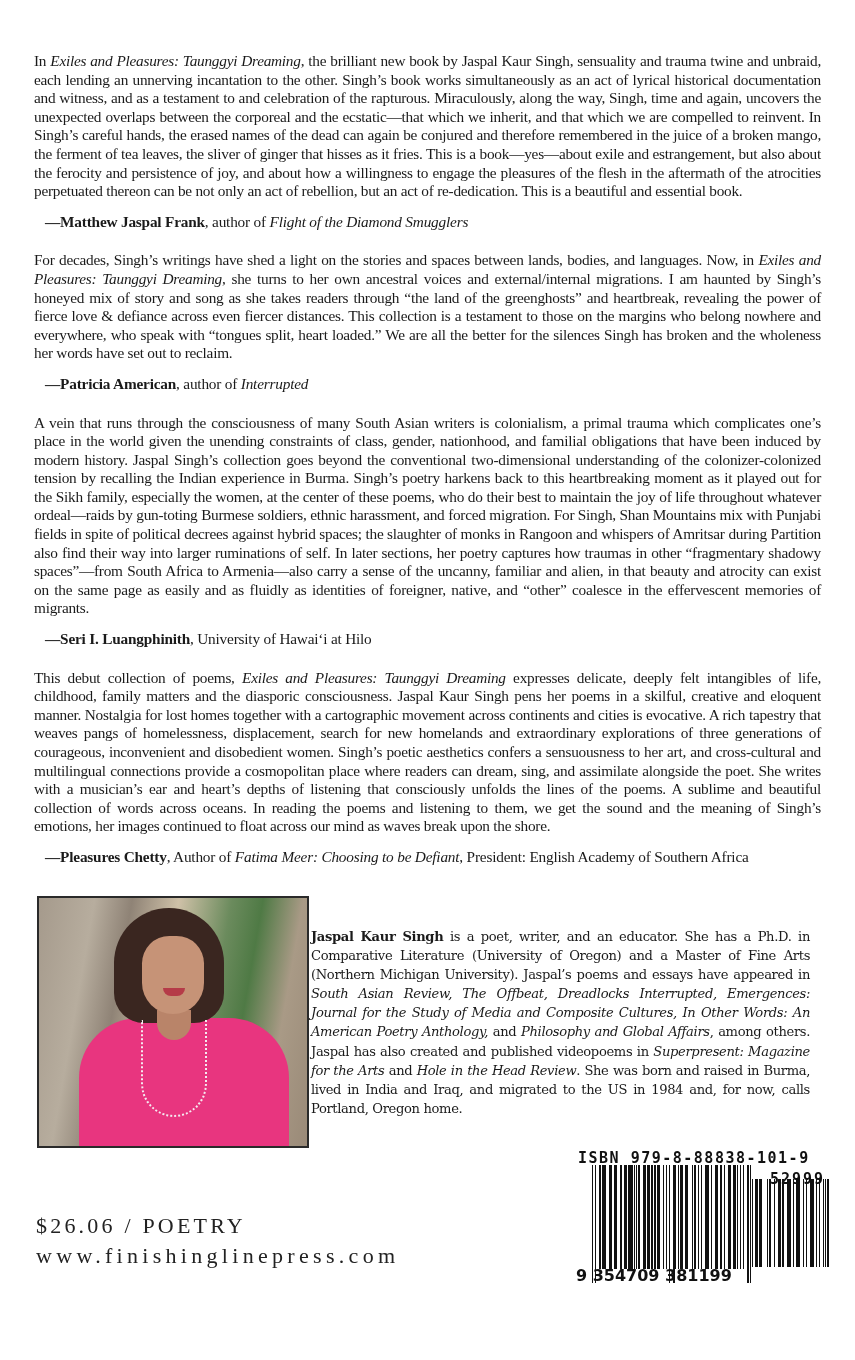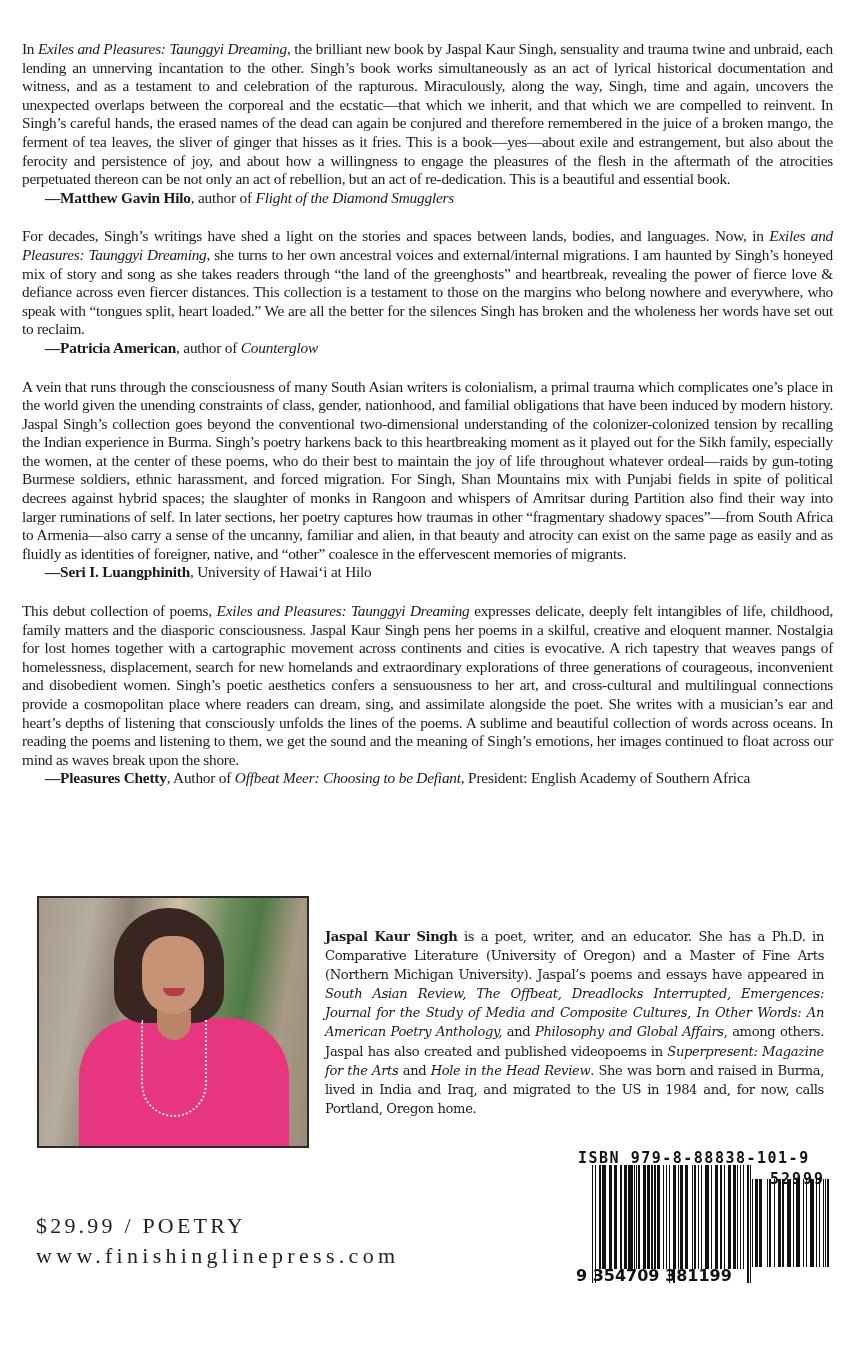--- a/index.html
+++ b/index.html
@@ -1,35 +1,35 @@
 <!DOCTYPE html>
 <html><head>
 <meta charset="utf-8">
 <style>
   html, body { margin: 0; padding: 0; background: #ffffff; }
   body { width: 855px; height: 1360px; position: relative; overflow: hidden; color: #1a1a1a; }
   .blurbs { position: absolute; left: 22px; top: 40px; width: 811px;
     font-family: "Liberation Serif", serif; font-size: 15.3px; line-height: 18.6px; }
   .blurb { margin: 0; }
-  .blurb p { margin: 0; text-align: justify; text-align-last: left; letter-spacing: -0.25px; }
+  .blurb p { margin: 12px; text-align: justify; text-align-last: left; letter-spacing: -0.25px; }
   .attr { padding-left: 23px; margin-top: 0; letter-spacing: -0.2px; }
   .attr b { font-weight: bold; }
   .b1 { margin-bottom: 20px; }
   .b2 { margin-bottom: 20px; }
   .b3 { margin-bottom: 20px; }
   .photo { position: absolute; left: 37px; top: 896px; width: 272px; height: 252px;
     border: 2px solid #2a2a2a; box-sizing: border-box; overflow: hidden;
     background: linear-gradient(100deg, #a59a8c 0%, #b7ad9e 18%, #8f8376 30%, #cfc1a8 45%, #6b8b5d 62%, #4f7a45 72%, #a99a86 85%, #9a8a78 100%); }
   .photo .hair { position: absolute; left: 75px; top: 10px; width: 110px; height: 115px; border-radius: 55px 55px 30px 30px; background: #3a2620; }
   .photo .face { position: absolute; left: 103px; top: 38px; width: 62px; height: 78px; border-radius: 30px 30px 34px 34px; background: #c69377; }
   .photo .smile { position: absolute; left: 124px; top: 90px; width: 22px; height: 8px; border-radius: 0 0 11px 11px; background: #b53b48; }
   .photo .top { position: absolute; left: 40px; top: 120px; width: 210px; height: 140px; border-radius: 60px 60px 0 0; background: #e8357f; }
   .photo .neck { position: absolute; left: 118px; top: 112px; width: 34px; height: 30px; background: #b98469; border-radius: 0 0 18px 18px; }
   .photo .necklace { position: absolute; left: 102px; top: 122px; width: 62px; height: 95px; border: 2px dotted #f5e9f0; border-top: none; border-radius: 0 0 40px 40px; }
-  .bio { position: absolute; left: 325px; top: 927px; width: 499px;
+  .bio { position: absolute; left: 311px; top: 927px; width: 499px;
     font-family: "DejaVu Serif", serif; font-size: 13.1px; line-height: 19.1px; letter-spacing: -0.35px; }
   .bio p { margin: 0; text-align: justify; text-align-last: left; }
   .bio b { font-weight: bold; }
   .price { position: absolute; left: 36px; top: 1213px; font-family: "Liberation Serif", serif;
     font-size: 22px; letter-spacing: 3.2px; color: #222; }
   .url { position: absolute; left: 36px; top: 1243px; font-family: "Liberation Serif", serif;
     font-size: 22px; letter-spacing: 4.3px; color: #222; }
   .barcode-box { position: absolute; left: 570px; top: 1148px; width: 270px; height: 150px; background: #fff; }
   .isbn { position: absolute; left: 8px; top: 1px; font-family: "DejaVu Sans Mono", monospace; font-size: 15px; font-weight: bold; letter-spacing: 1.5px; color: #111; }
   .addon-num { position: absolute; left: 200px; top: 22px; font-family: "DejaVu Sans Mono", monospace; font-size: 15px; font-weight: bold; letter-spacing: 2px; color: #111; }
@@ -37,50 +37,50 @@
   #bars-main { position: absolute; left: 22px; top: 17px; }
   #bars-addon { position: absolute; left: 182px; top: 31px; }
   .bar { position: absolute; background: #111; }
 </style>
 </head>
 <body>
 
 <div class="blurbs">
   <div class="blurb b1">
     <p><span>In </span><i>Exiles and Pleasures: Taunggyi Dreaming</i><span>, the brilliant new book by Jaspal Kaur Singh, sensuality and trauma twine and unbraid, each lending an unnerving incantation to the other. Singh’s book works simultaneously as an act of lyrical historical documentation and witness, and as a testament to and celebration of the rapturous. Miraculously, along the way, Singh, time and again, uncovers the unexpected overlaps between the corporeal and the ecstatic—that which we inherit, and that which we are compelled to reinvent. In Singh’s careful hands, the erased names of the dead can again be conjured and therefore remembered in the juice of a broken mango, the ferment of tea leaves, the sliver of ginger that hisses as it fries. This is a book—yes—about exile and estrangement, but also about the ferocity and persistence of joy, and about how a willingness to engage the pleasures of the flesh in the aftermath of the atrocities perpetuated thereon can be not only an act of rebellion, but an act of re-dedication. This is a beautiful and essential book.</span></p>
-    <div class="attr"><b>—Matthew Gavin Hilo</b><span><span>, author of </span><i>Flight of the Diamond Smugglers</i></span></div>
+    <div class="attr"><b>—Matthew Jaspal Frank</b><span><span>, author of </span><i>Flight of the Diamond Smugglers</i></span></div>
   </div>
   <div class="blurb b2">
     <p><span>For decades, Singh’s writings have shed a light on the stories and spaces between lands, bodies, and languages. Now, in </span><i>Exiles and Pleasures: Taunggyi Dreaming</i><span>, she turns to her own ancestral voices and external/internal migrations. I am haunted by Singh’s honeyed mix of story and song as she takes readers through “the land of the greenghosts” and heartbreak, revealing the power of fierce love &amp; defiance across even fiercer distances. This collection is a testament to those on the margins who belong nowhere and everywhere, who speak with “tongues split, heart loaded.” We are all the better for the silences Singh has broken and the wholeness her words have set out to reclaim.</span></p>
-    <div class="attr"><b>—Patricia American</b><span><span>, author of </span><i>Counterglow</i></span></div>
+    <div class="attr"><b>—Patricia American</b><span><span>, author of </span><i>Interrupted</i></span></div>
   </div>
   <div class="blurb b3">
     <p><span>A vein that runs through the consciousness of many South Asian writers is colonialism, a primal trauma which complicates one’s place in the world given the unending constraints of class, gender, nationhood, and familial obligations that have been induced by modern history. Jaspal Singh’s collection goes beyond the conventional two-dimensional understanding of the colonizer-colonized tension by recalling the Indian experience in Burma. Singh’s poetry harkens back to this heartbreaking moment as it played out for the Sikh family, especially the women, at the center of these poems, who do their best to maintain the joy of life throughout whatever ordeal—raids by gun-toting Burmese soldiers, ethnic harassment, and forced migration. For Singh, Shan Mountains mix with Punjabi fields in spite of political decrees against hybrid spaces; the slaughter of monks in Rangoon and whispers of Amritsar during Partition also find their way into larger ruminations of self. In later sections, her poetry captures how traumas in other “fragmentary shadowy spaces”—from South Africa to Armenia—also carry a sense of the uncanny, familiar and alien, in that beauty and atrocity can exist on the same page as easily and as fluidly as identities of foreigner, native, and “other” coalesce in the effervescent memories of migrants.</span></p>
     <div class="attr"><b>—Seri I. Luangphinith</b><span><span>, University of Hawai‘i at Hilo</span></span></div>
   </div>
   <div class="blurb b4">
     <p><span>This debut collection of poems, </span><i>Exiles and Pleasures: Taunggyi Dreaming</i><span> expresses delicate, deeply felt intangibles of life, childhood, family matters and the diasporic consciousness. Jaspal Kaur Singh pens her poems in a skilful, creative and eloquent manner. Nostalgia for lost homes together with a cartographic movement across continents and cities is evocative. A rich tapestry that weaves pangs of homelessness, displacement, search for new homelands and extraordinary explorations of three generations of courageous, inconvenient and disobedient women. Singh’s poetic aesthetics confers a sensuousness to her art, and cross-cultural and multilingual connections provide a cosmopolitan place where readers can dream, sing, and assimilate alongside the poet. She writes with a musician’s ear and heart’s depths of listening that consciously unfolds the lines of the poems. A sublime and beautiful collection of words across oceans. In reading the poems and listening to them, we get the sound and the meaning of Singh’s emotions, her images continued to float across our mind as waves break upon the shore.</span></p>
-    <div class="attr"><b>—Pleasures Chetty</b><span><span>, Author of </span><i>Offbeat Meer: Choosing to be Defiant</i><span>, President: English Academy of Southern Africa</span></span></div>
+    <div class="attr"><b>—Pleasures Chetty</b><span><span>, Author of </span><i>Fatima Meer: Choosing to be Defiant</i><span>, President: English Academy of Southern Africa</span></span></div>
   </div>
 </div>
 
 <div class="photo">
   <div class="top"></div>
   <div class="hair"></div>
   <div class="neck"></div>
   <div class="face"></div>
   <div class="smile"></div>
   <div class="necklace"></div>
 </div>
 
 <div class="bio">
   <p><b>Jaspal Kaur Singh</b><span> is a poet, writer, and an educator. She has a Ph.D. in Comparative Literature (University of Oregon) and a Master of Fine Arts (Northern Michigan University). Jaspal’s poems and essays have appeared in </span><i>South Asian Review, The Offbeat, Dreadlocks Interrupted, Emergences: Journal for the Study of Media and Composite Cultures, In Other Words: An American Poetry Anthology,</i><span> and </span><i>Philosophy and Global Affairs</i><span>, among others. Jaspal has also created and published videopoems in </span><i>Superpresent: Magazine for the Arts</i><span> and </span><i>Hole in the Head Review</i><span>. She was born and raised in Burma, lived in India and Iraq, and migrated to the US in 1984 and, for now, calls Portland, Oregon home.</span></p>
 </div>
 
-<div class="price">$29.99 / POETRY</div>
+<div class="price">$26.06 / POETRY</div>
 <div class="url">www.finishinglinepress.com</div>
 
 <div class="barcode-box">
   <div class="isbn">ISBN 979-8-88838-101-9</div>
   <div id="bars-main">
       <div class="bar" style="left: 0px; top: 0px; width: 1.45px; height: 118px;"></div>
       <div class="bar" style="left: 2.9px; top: 0px; width: 1.45px; height: 118px;"></div>
       <div class="bar" style="left: 7.25px; top: 0px; width: 1.45px; height: 104px;"></div>
       <div class="bar" style="left: 10.15px; top: 0px; width: 1.45px; height: 104px;"></div>
       <div class="bar" style="left: 11.6px; top: 0px; width: 1.45px; height: 104px;"></div>

